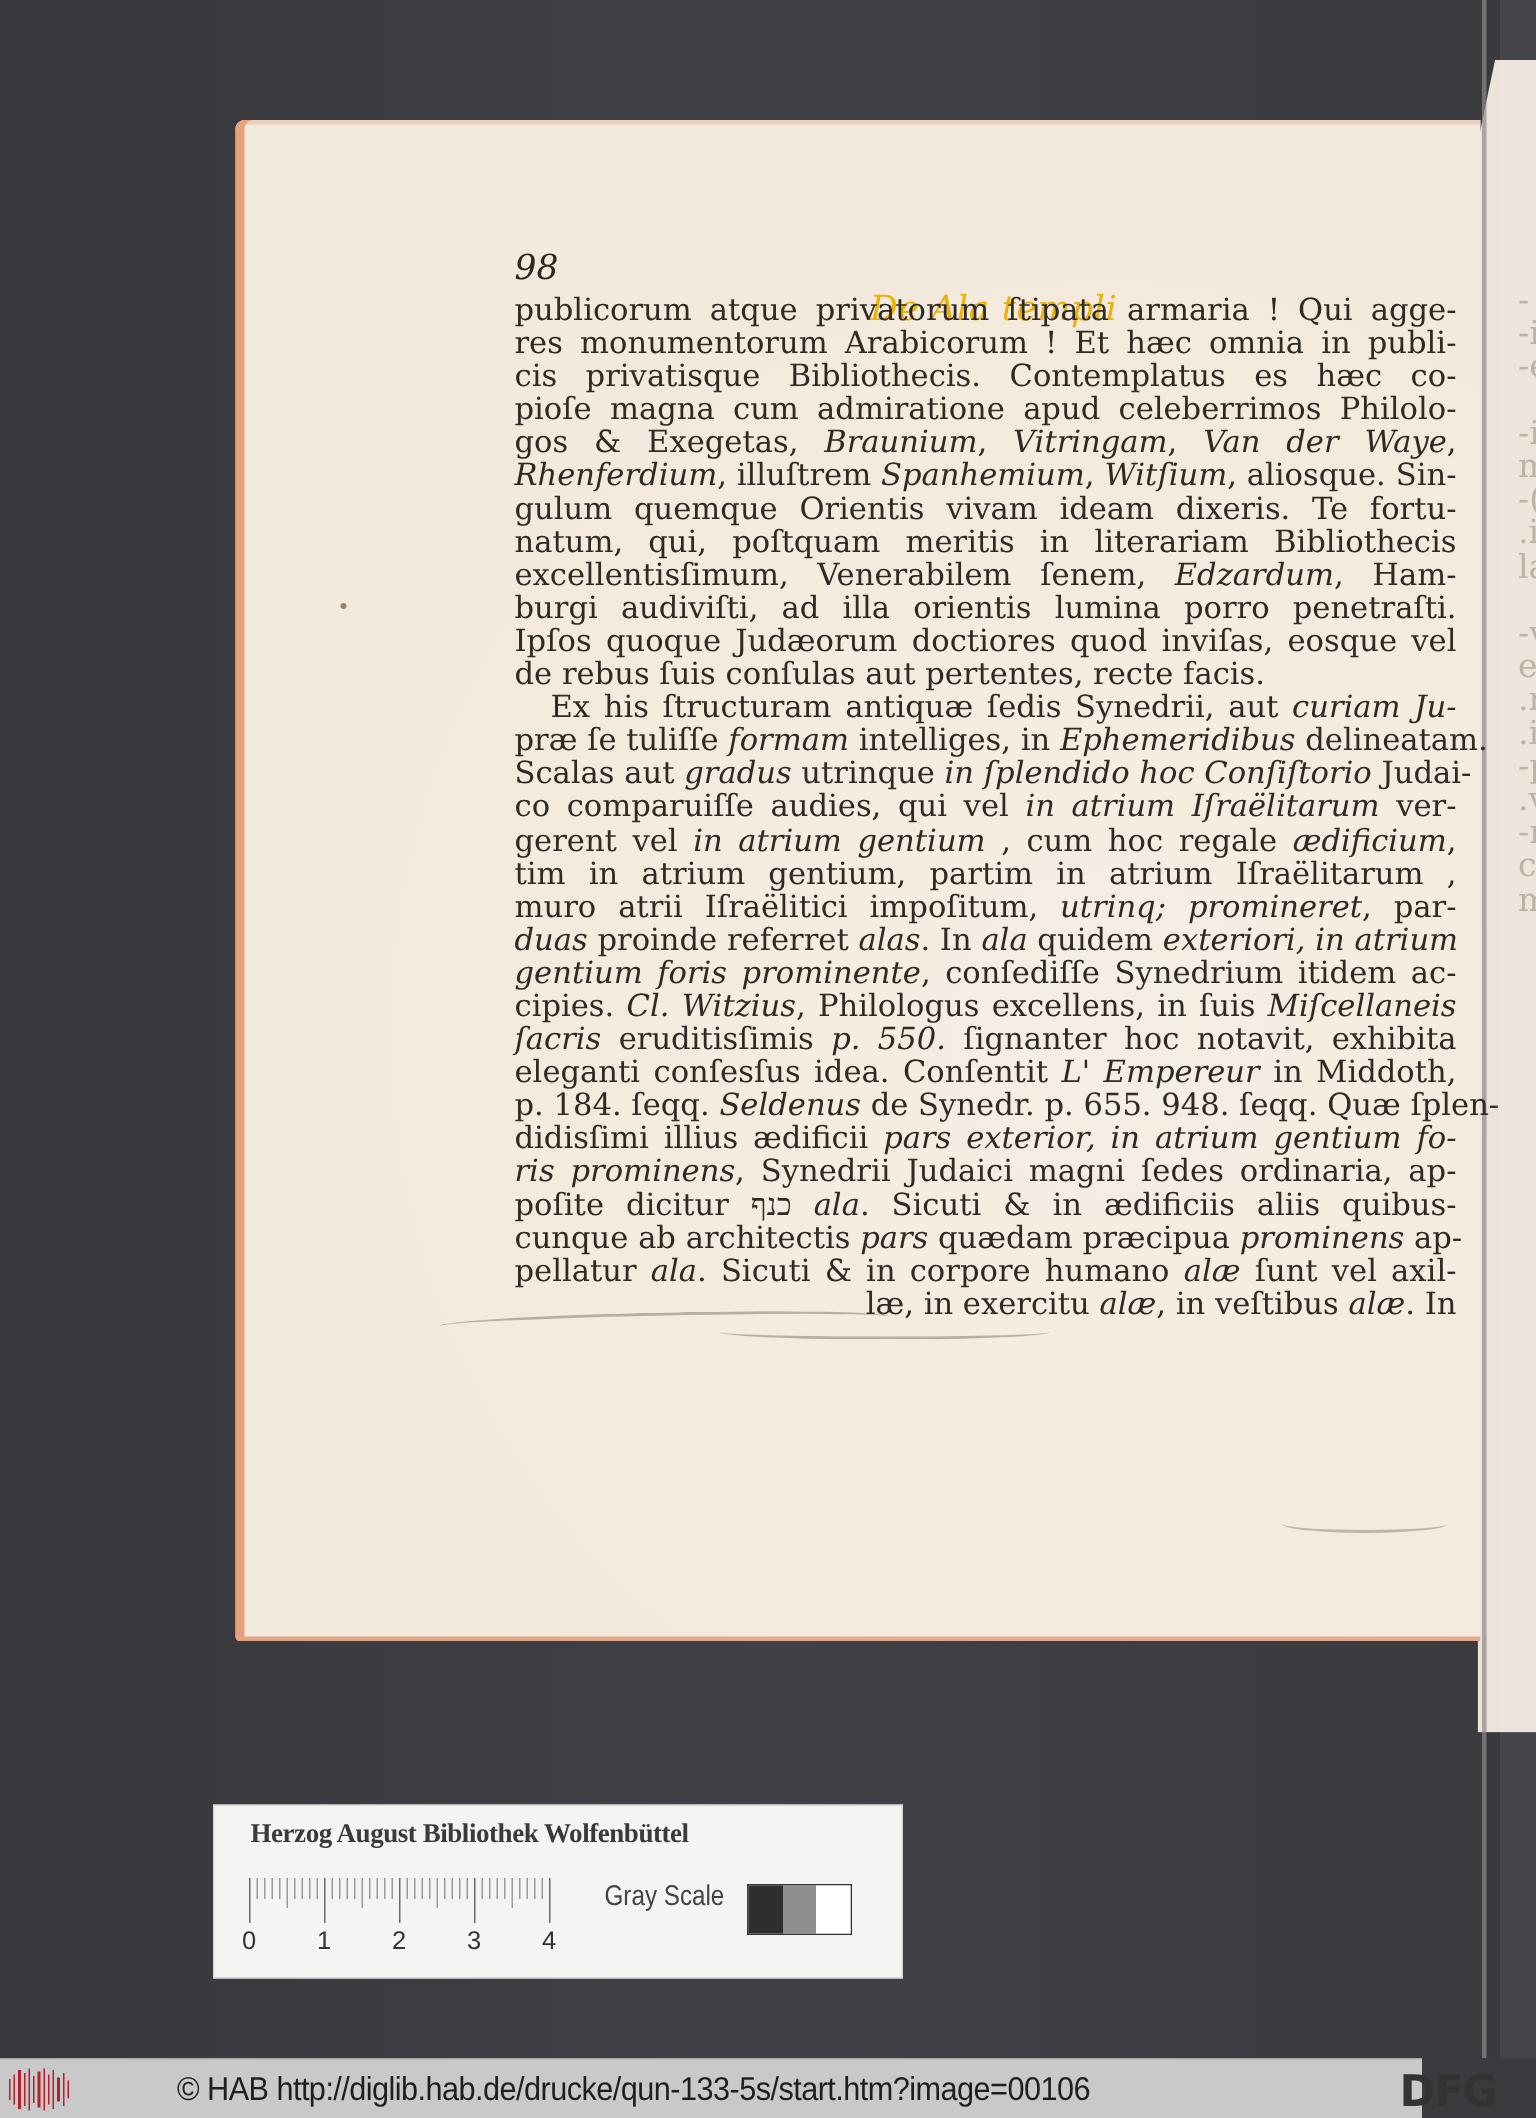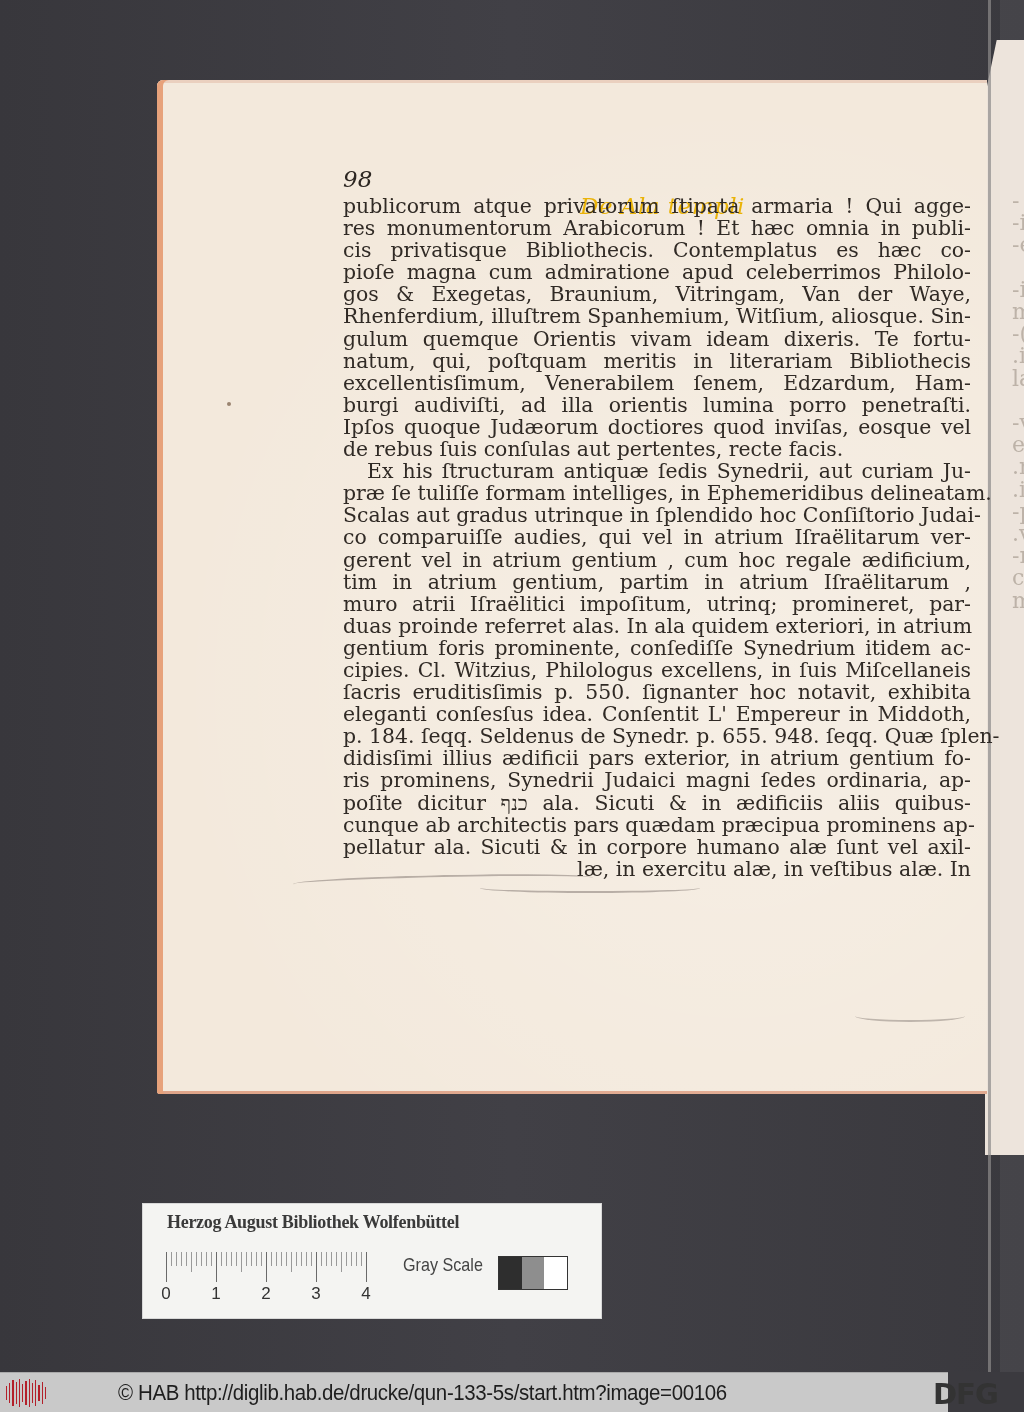--- a/index.html
+++ b/index.html
@@ -52,21 +52,21 @@
     position: absolute; left: 237px; top: 0; font-size: 23px; font-style: italic; color: #eab308; letter-spacing: 0.5px; margin-top: 27px;
   }
   .text-block {
     position: absolute; left: 343px; top: 195px; width: 628px;
     font-size: 20.4px; line-height: 22.1px; color: #302a25;
   }
   .line { display: block; white-space: nowrap; text-align: justify; text-align-last: justify; height: 22.1px; overflow: visible; }
   .line.last { text-align-last: left; }
   .line.indent { padding-left: 24px; }
   .line.catch { text-align-last: right; }
-  .it { }
+  .it { font-style: italic; }
   .pencil-mark {
     position: absolute; left: 293px; top: 875px; width: 300px; height: 10px;
     border-top: 2px solid rgba(110,100,95,.45); border-radius: 50%;
     transform: rotate(-1.2deg);
   }
   .pencil-mark2 {
     position: absolute; left: 480px; top: 883px; width: 220px; height: 8px;
     border-bottom: 2px solid rgba(110,100,95,.45); border-radius: 50%;
   }
   .pencil-mark3 {

